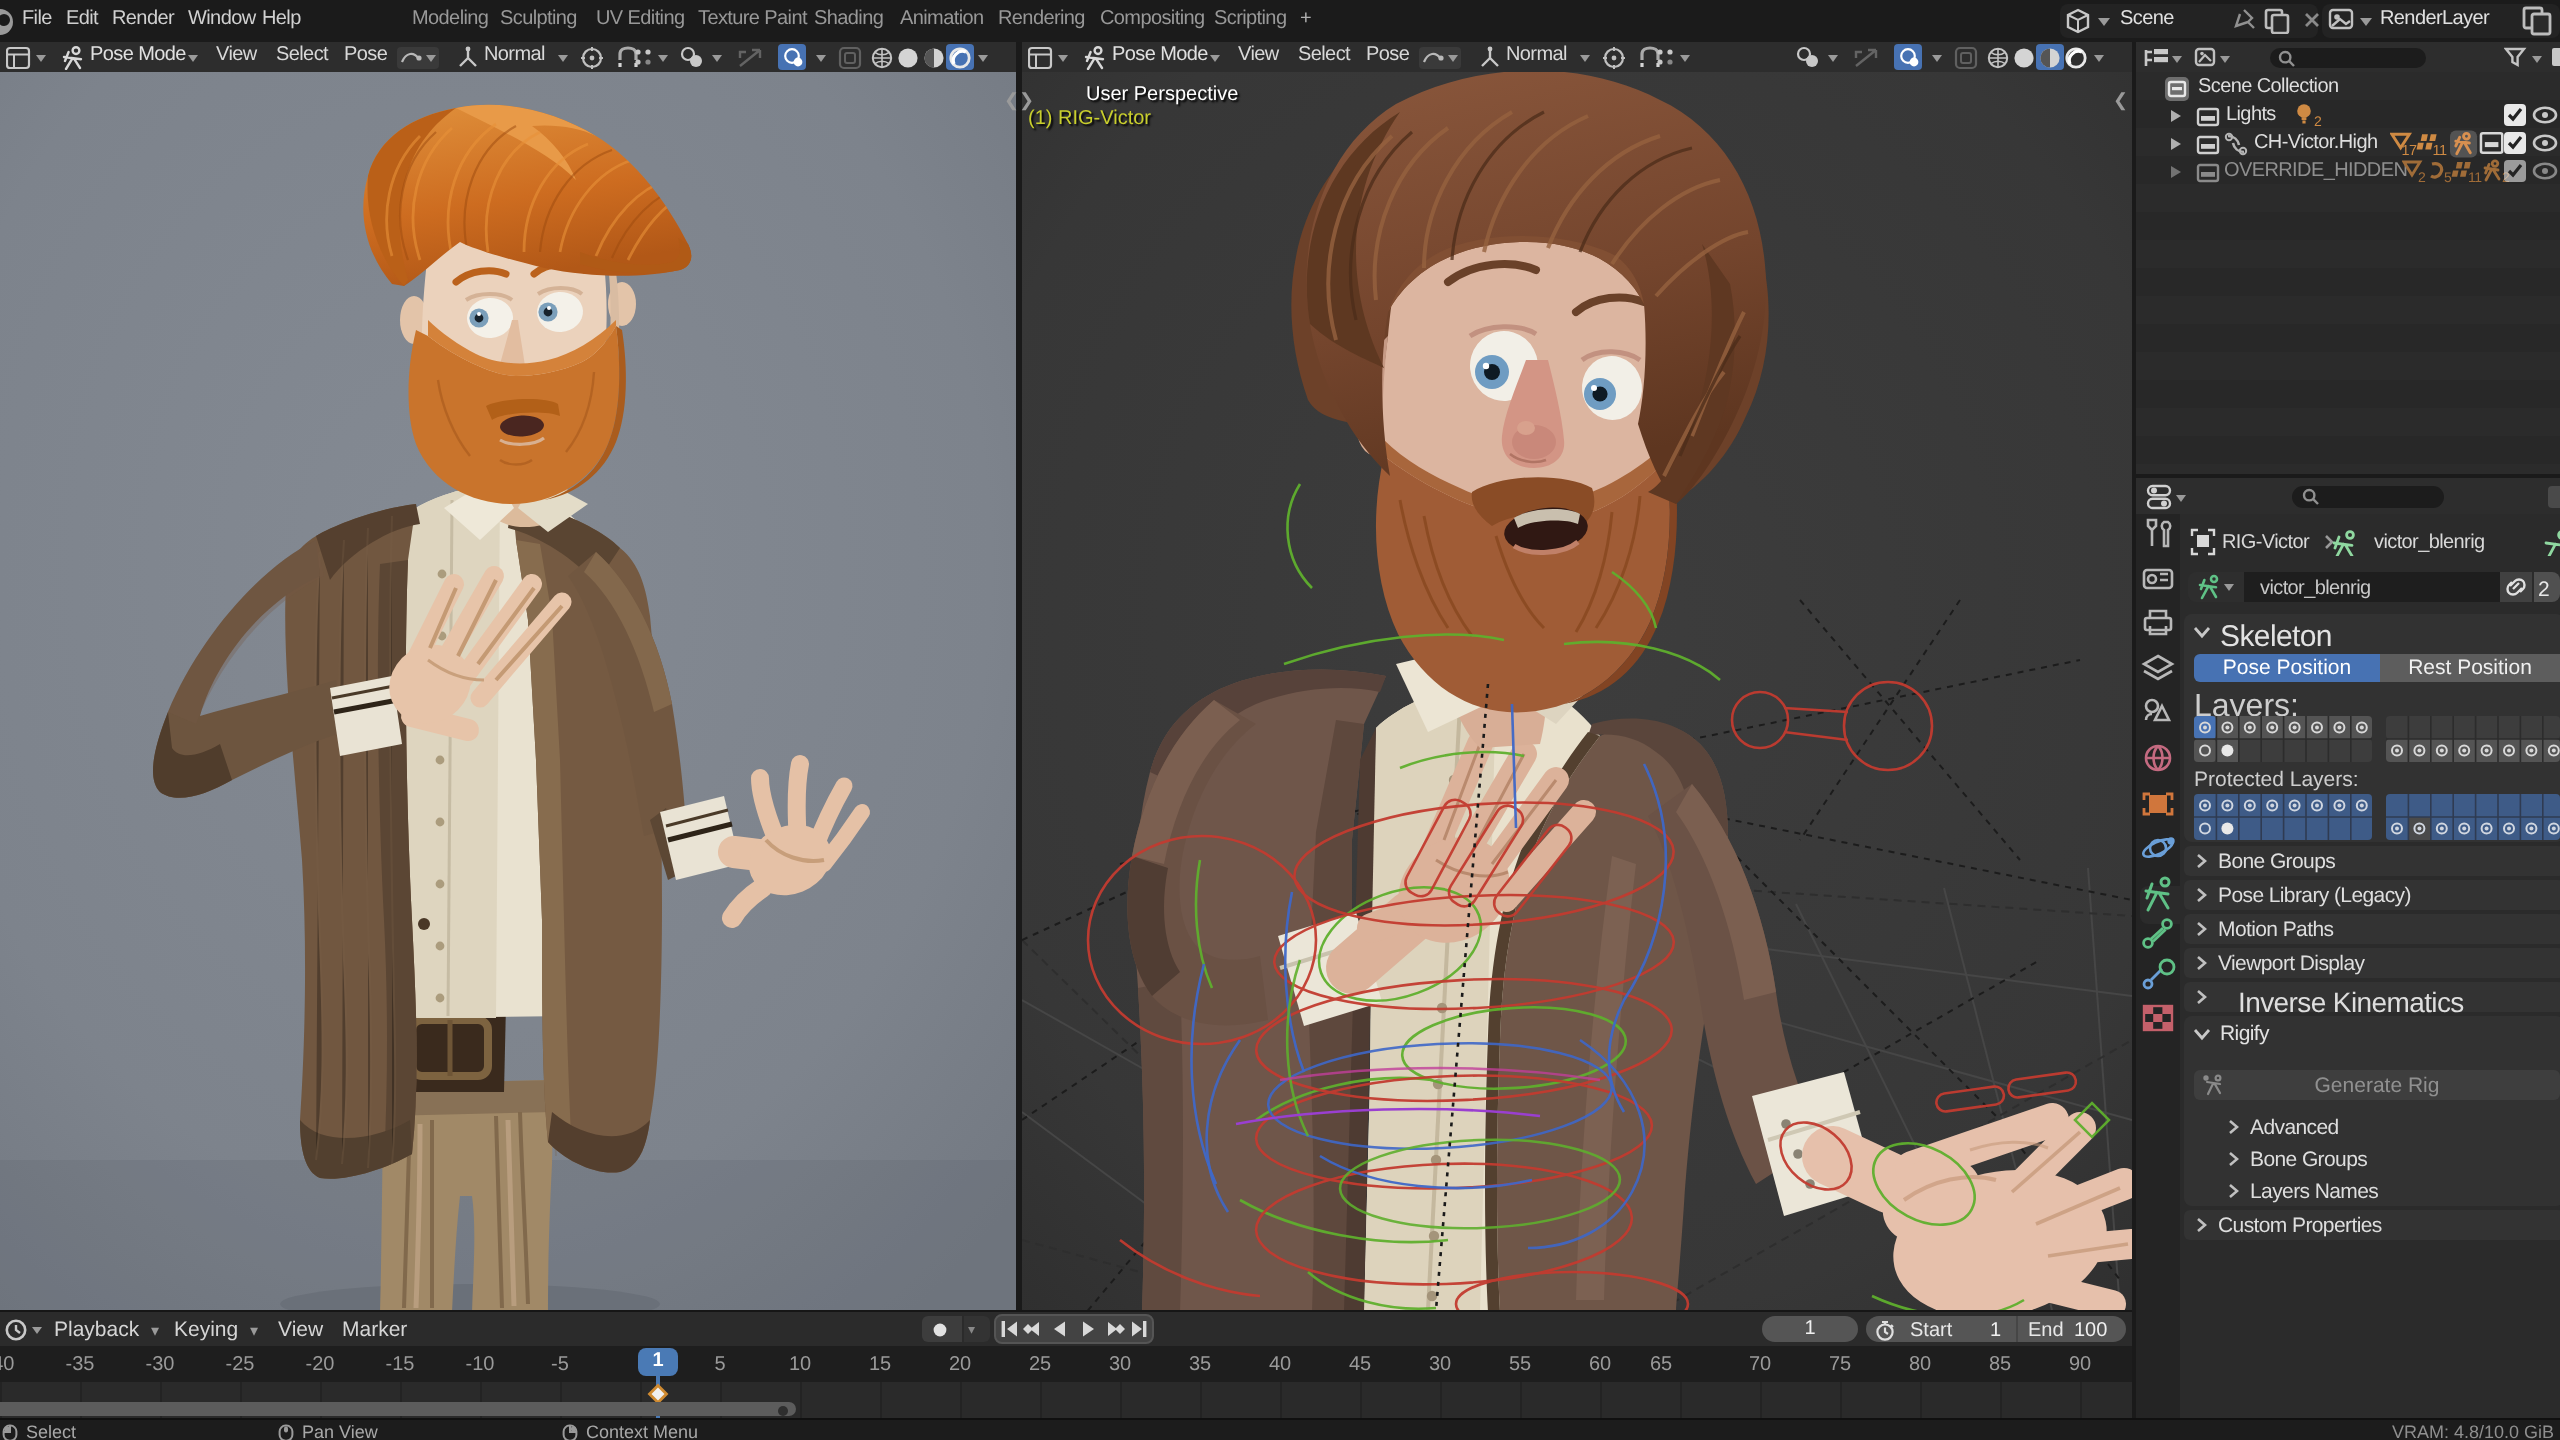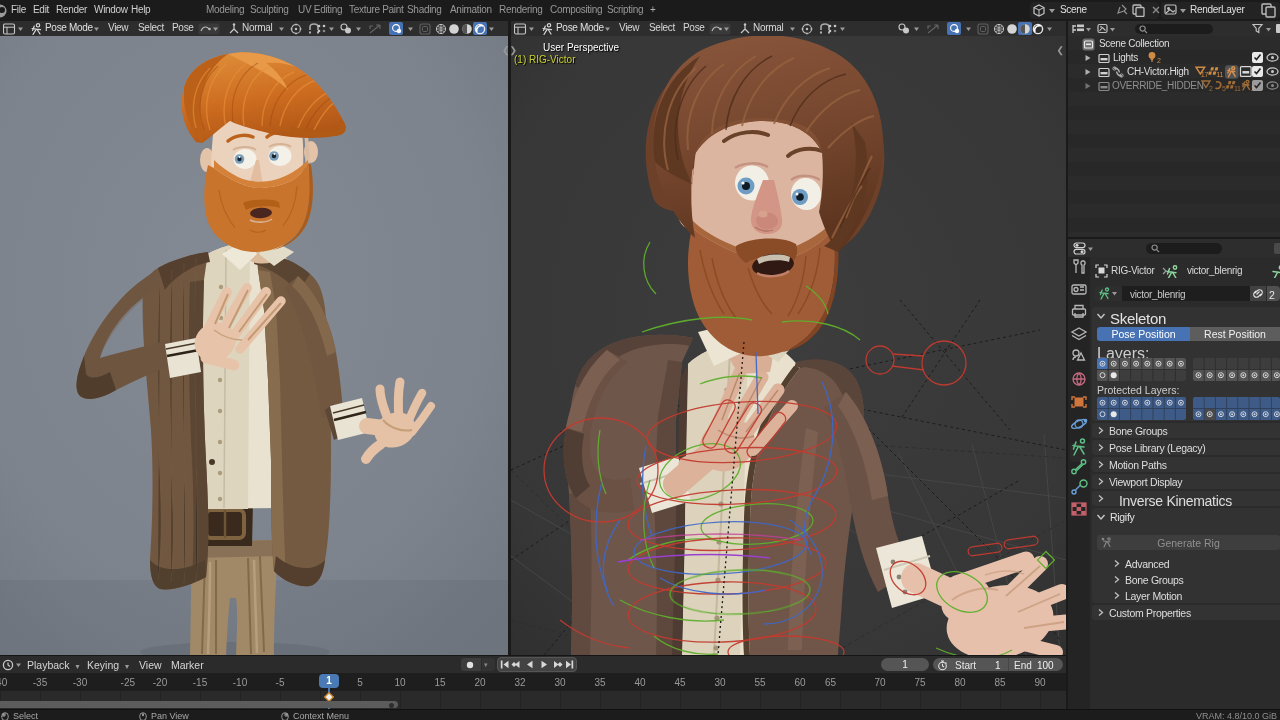--- a/index.html
+++ b/index.html
@@ -1104,21 +1104,21 @@
         <path d="M3 1.5 L6.5 4.5 L3 7.5" stroke="#c0c0c0" stroke-width="1.3" fill="none"></path>
       </svg>
   <div class="abs" style="left:57px;top:318.5px;font-size:10.5px;letter-spacing:-0.3px;color:#dedede;">Advanced</div>
   <svg class="abs" style="left:44px;top:336px" width="9" height="9" viewBox="0 0 9 9">
         <path d="M3 1.5 L6.5 4.5 L3 7.5" stroke="#c0c0c0" stroke-width="1.3" fill="none"></path>
       </svg>
   <div class="abs" style="left:57px;top:334.5px;font-size:10.5px;letter-spacing:-0.3px;color:#dedede;">Bone Groups</div>
   <svg class="abs" style="left:44px;top:352px" width="9" height="9" viewBox="0 0 9 9">
         <path d="M3 1.5 L6.5 4.5 L3 7.5" stroke="#c0c0c0" stroke-width="1.3" fill="none"></path>
       </svg>
-  <div class="abs" style="left:57px;top:350.5px;font-size:10.5px;letter-spacing:-0.3px;color:#dedede;">Layer Motion</div>
+  <div class="abs" style="left:57px;top:350.5px;font-size:10.5px;letter-spacing:-0.3px;color:#dedede;">Layers Names</div>
 
   <div class="abs" style="left:24px;top:366px;width:190px;height:15px;background:#333333;border-radius:3px;"></div>
   <svg class="abs" style="left:28px;top:369px" width="9" height="9" viewBox="0 0 9 9">
         <path d="M3 1.5 L6.5 4.5 L3 7.5" stroke="#c0c0c0" stroke-width="1.3" fill="none"></path>
       </svg>
   <div class="abs" style="left:41px;top:367.5px;font-size:10.5px;letter-spacing:-0.3px;color:#dedede;">Custom Properties</div>
 </div>
 
 <div class="abs" id="timeline" style="left:0;top:655px;width:1066px;height:54px;background:#2b2b2b;overflow:hidden;border-top:1px solid #161616;">
 
@@ -1165,30 +1165,30 @@
   <div class="abs" style="left:995px;top:3.5px;font-size:10px;color:#f0f0f0;">1</div>
   <div class="abs" style="left:1008px;top:2px;width:1px;height:13px;background:#464646;"></div>
   <div class="abs" style="left:1014px;top:3.5px;font-size:10px;color:#e8e8e8;">End</div>
   <div class="abs" style="left:1037px;top:3.5px;font-size:10px;color:#f0f0f0;">100</div>
 
   <div class="abs" style="left:0;top:17px;width:1066px;height:18px;background:#1e1e1e;"></div>
   <div class="abs" id="ruler" style="left:0;top:21px;width:1066px;height:14px;font-size:10px;color:#9a9a9a;">
         <span style="position:absolute;left:-15px;width:30px;text-align:center;top:0;">-40</span>
         <span style="position:absolute;left:25px;width:30px;text-align:center;top:0;">-35</span>
         <span style="position:absolute;left:65px;width:30px;text-align:center;top:0;">-30</span>
-        <span style="position:absolute;left:105px;width:30px;text-align:right;top:0;">-25</span>
+        <span style="position:absolute;left:105px;width:30px;text-align:center;top:0;">-25</span>
         <span style="position:absolute;left:145px;width:30px;text-align:center;top:0;">-20</span>
         <span style="position:absolute;left:185px;width:30px;text-align:center;top:0;">-15</span>
         <span style="position:absolute;left:225px;width:30px;text-align:center;top:0;">-10</span>
         <span style="position:absolute;left:265px;width:30px;text-align:center;top:0;">-5</span>
         <span style="position:absolute;left:345px;width:30px;text-align:center;top:0;">5</span>
         <span style="position:absolute;left:385px;width:30px;text-align:center;top:0;">10</span>
         <span style="position:absolute;left:425px;width:30px;text-align:center;top:0;">15</span>
         <span style="position:absolute;left:465px;width:30px;text-align:center;top:0;">20</span>
-        <span style="position:absolute;left:505px;width:30px;text-align:center;top:0;">32</span>
+        <span style="position:absolute;left:505px;width:30px;text-align:center;top:0;">25</span>
         <span style="position:absolute;left:545px;width:30px;text-align:center;top:0;">30</span>
         <span style="position:absolute;left:585px;width:30px;text-align:center;top:0;">35</span>
         <span style="position:absolute;left:625px;width:30px;text-align:center;top:0;">40</span>
         <span style="position:absolute;left:665px;width:30px;text-align:center;top:0;">45</span>
         <span style="position:absolute;left:705px;width:30px;text-align:center;top:0;">30</span>
         <span style="position:absolute;left:745px;width:30px;text-align:center;top:0;">55</span>
         <span style="position:absolute;left:785px;width:30px;text-align:center;top:0;">60</span>
         <span style="position:absolute;left:825px;width:30px;top:0;">65</span>
         <span style="position:absolute;left:865px;width:30px;text-align:center;top:0;">70</span>
         <span style="position:absolute;left:905px;width:30px;text-align:center;top:0;">75</span>

